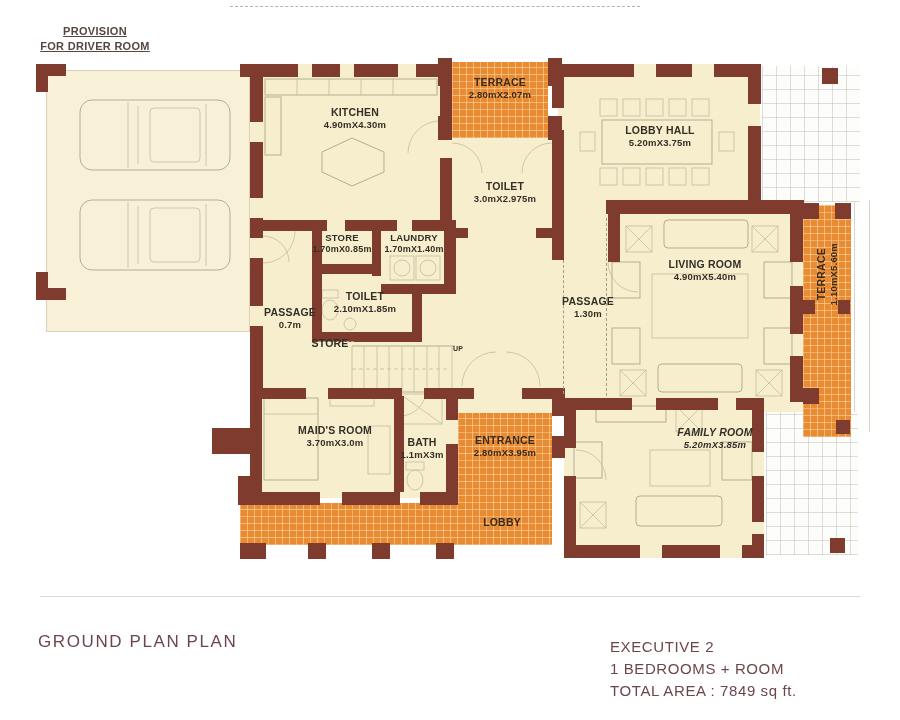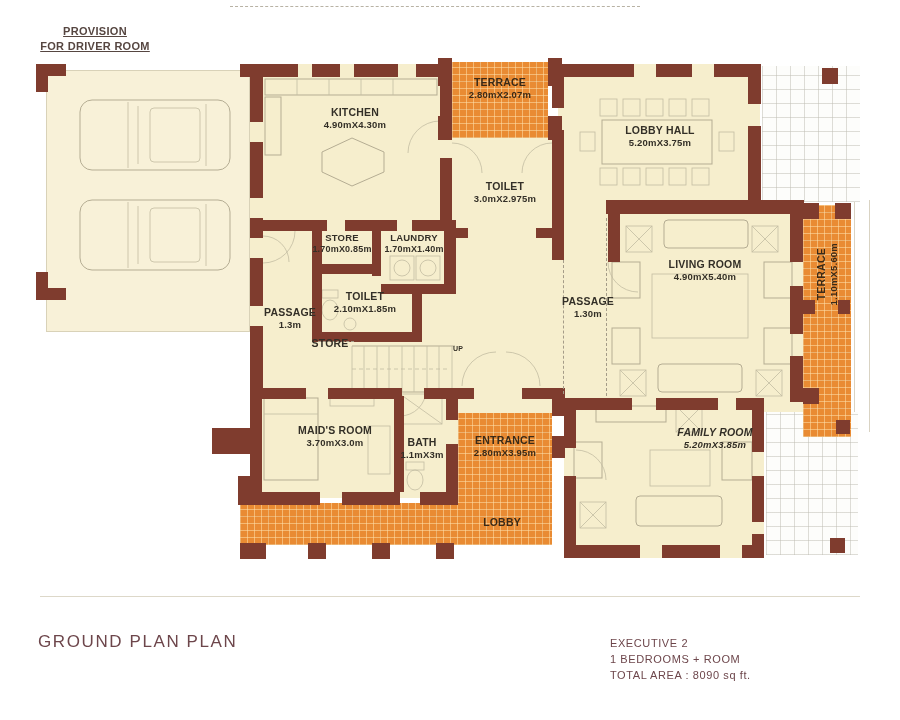--- a/index.html
+++ b/index.html
@@ -25,21 +25,21 @@
   .faint-line{background:#ddd8c9;}
   
   .lbl{position:absolute;text-align:center;color:#332f27;line-height:1.22;
        font-size:10.5px;font-weight:600;letter-spacing:.2px;white-space:nowrap;}
   .lbl .dims{display:block;font-size:9.5px;font-weight:600;}
   .lbl-sm{font-size:7px;font-weight:700;}
   .rot{transform:rotate(-90deg);}
   .provision{position:absolute;color:#564641;font-size:11px;font-weight:600;
              text-align:center;line-height:1.35;letter-spacing:.3px;}
   .footer-title{position:absolute;color:#6d464b;font-size:17px;letter-spacing:1.6px;font-weight:500;}
-  .footer-block{position:absolute;color:#6d464b;font-size:11px;letter-spacing:.6px;
+  .footer-block{position:absolute;color:#6d464b;font-size:15px;letter-spacing:.6px;
                 line-height:1.45;font-weight:500;}
   svg .f{stroke:#b5ad93;fill:none;stroke-width:1;}
   svg .fl{stroke:#c3bca2;fill:none;stroke-width:.8;}
 </style>
 </head>
 <body>
 
 <div id="canvas">
 
   <div class="abs" style="left:230px;top:6px;width:410px;height:0;border-top:1px dashed #b8b2a4;"></div>
@@ -307,21 +307,21 @@
   <div class="lbl" style="left:378px;top:232px;width:72px;font-size:9.5px;">
     <span>LAUNDRY</span>
     <span class="dims" style="font-size:9px;">1.70mX1.40m</span>
   </div>
   <div class="lbl" style="left:320px;top:290px;width:90px;">
     <span>TOILET</span>
     <span class="dims">2.10mX1.85m</span>
   </div>
   <div class="lbl" style="left:252px;top:306px;width:76px;">
     <span>PASSAGE</span>
-    <span class="dims">1.3m</span>
+    <span class="dims">0.7m</span>
   </div>
   <div class="lbl" style="left:300px;top:337px;width:60px;">
     <span>STORE</span>
   </div>
   <div class="lbl" style="left:550px;top:295px;width:76px;">
     <span>PASSAGE</span>
     <span class="dims">1.30m</span>
   </div>
   <div class="lbl" style="left:640px;top:258px;width:130px;">
     <span>LIVING ROOM</span>
@@ -351,16 +351,16 @@
     <span class="dims">5.20mX3.85m</span>
   </div>
   <div class="lbl lbl-sm" style="left:448px;top:345px;width:20px;">
     <span>UP</span>
   </div>
 
   <div class="footer-title" style="left:38px;top:632px;">GROUND PLAN PLAN</div>
   <div class="footer-block" style="left:610px;top:636px;width:280px;">
     <div>EXECUTIVE 2</div>
     <div>1 BEDROOMS + ROOM</div>
-    <div>TOTAL AREA : 8090 sq ft.</div>
+    <div>TOTAL AREA : 7849 sq ft.</div>
   </div>
 
 </div>
 
 </body></html>

